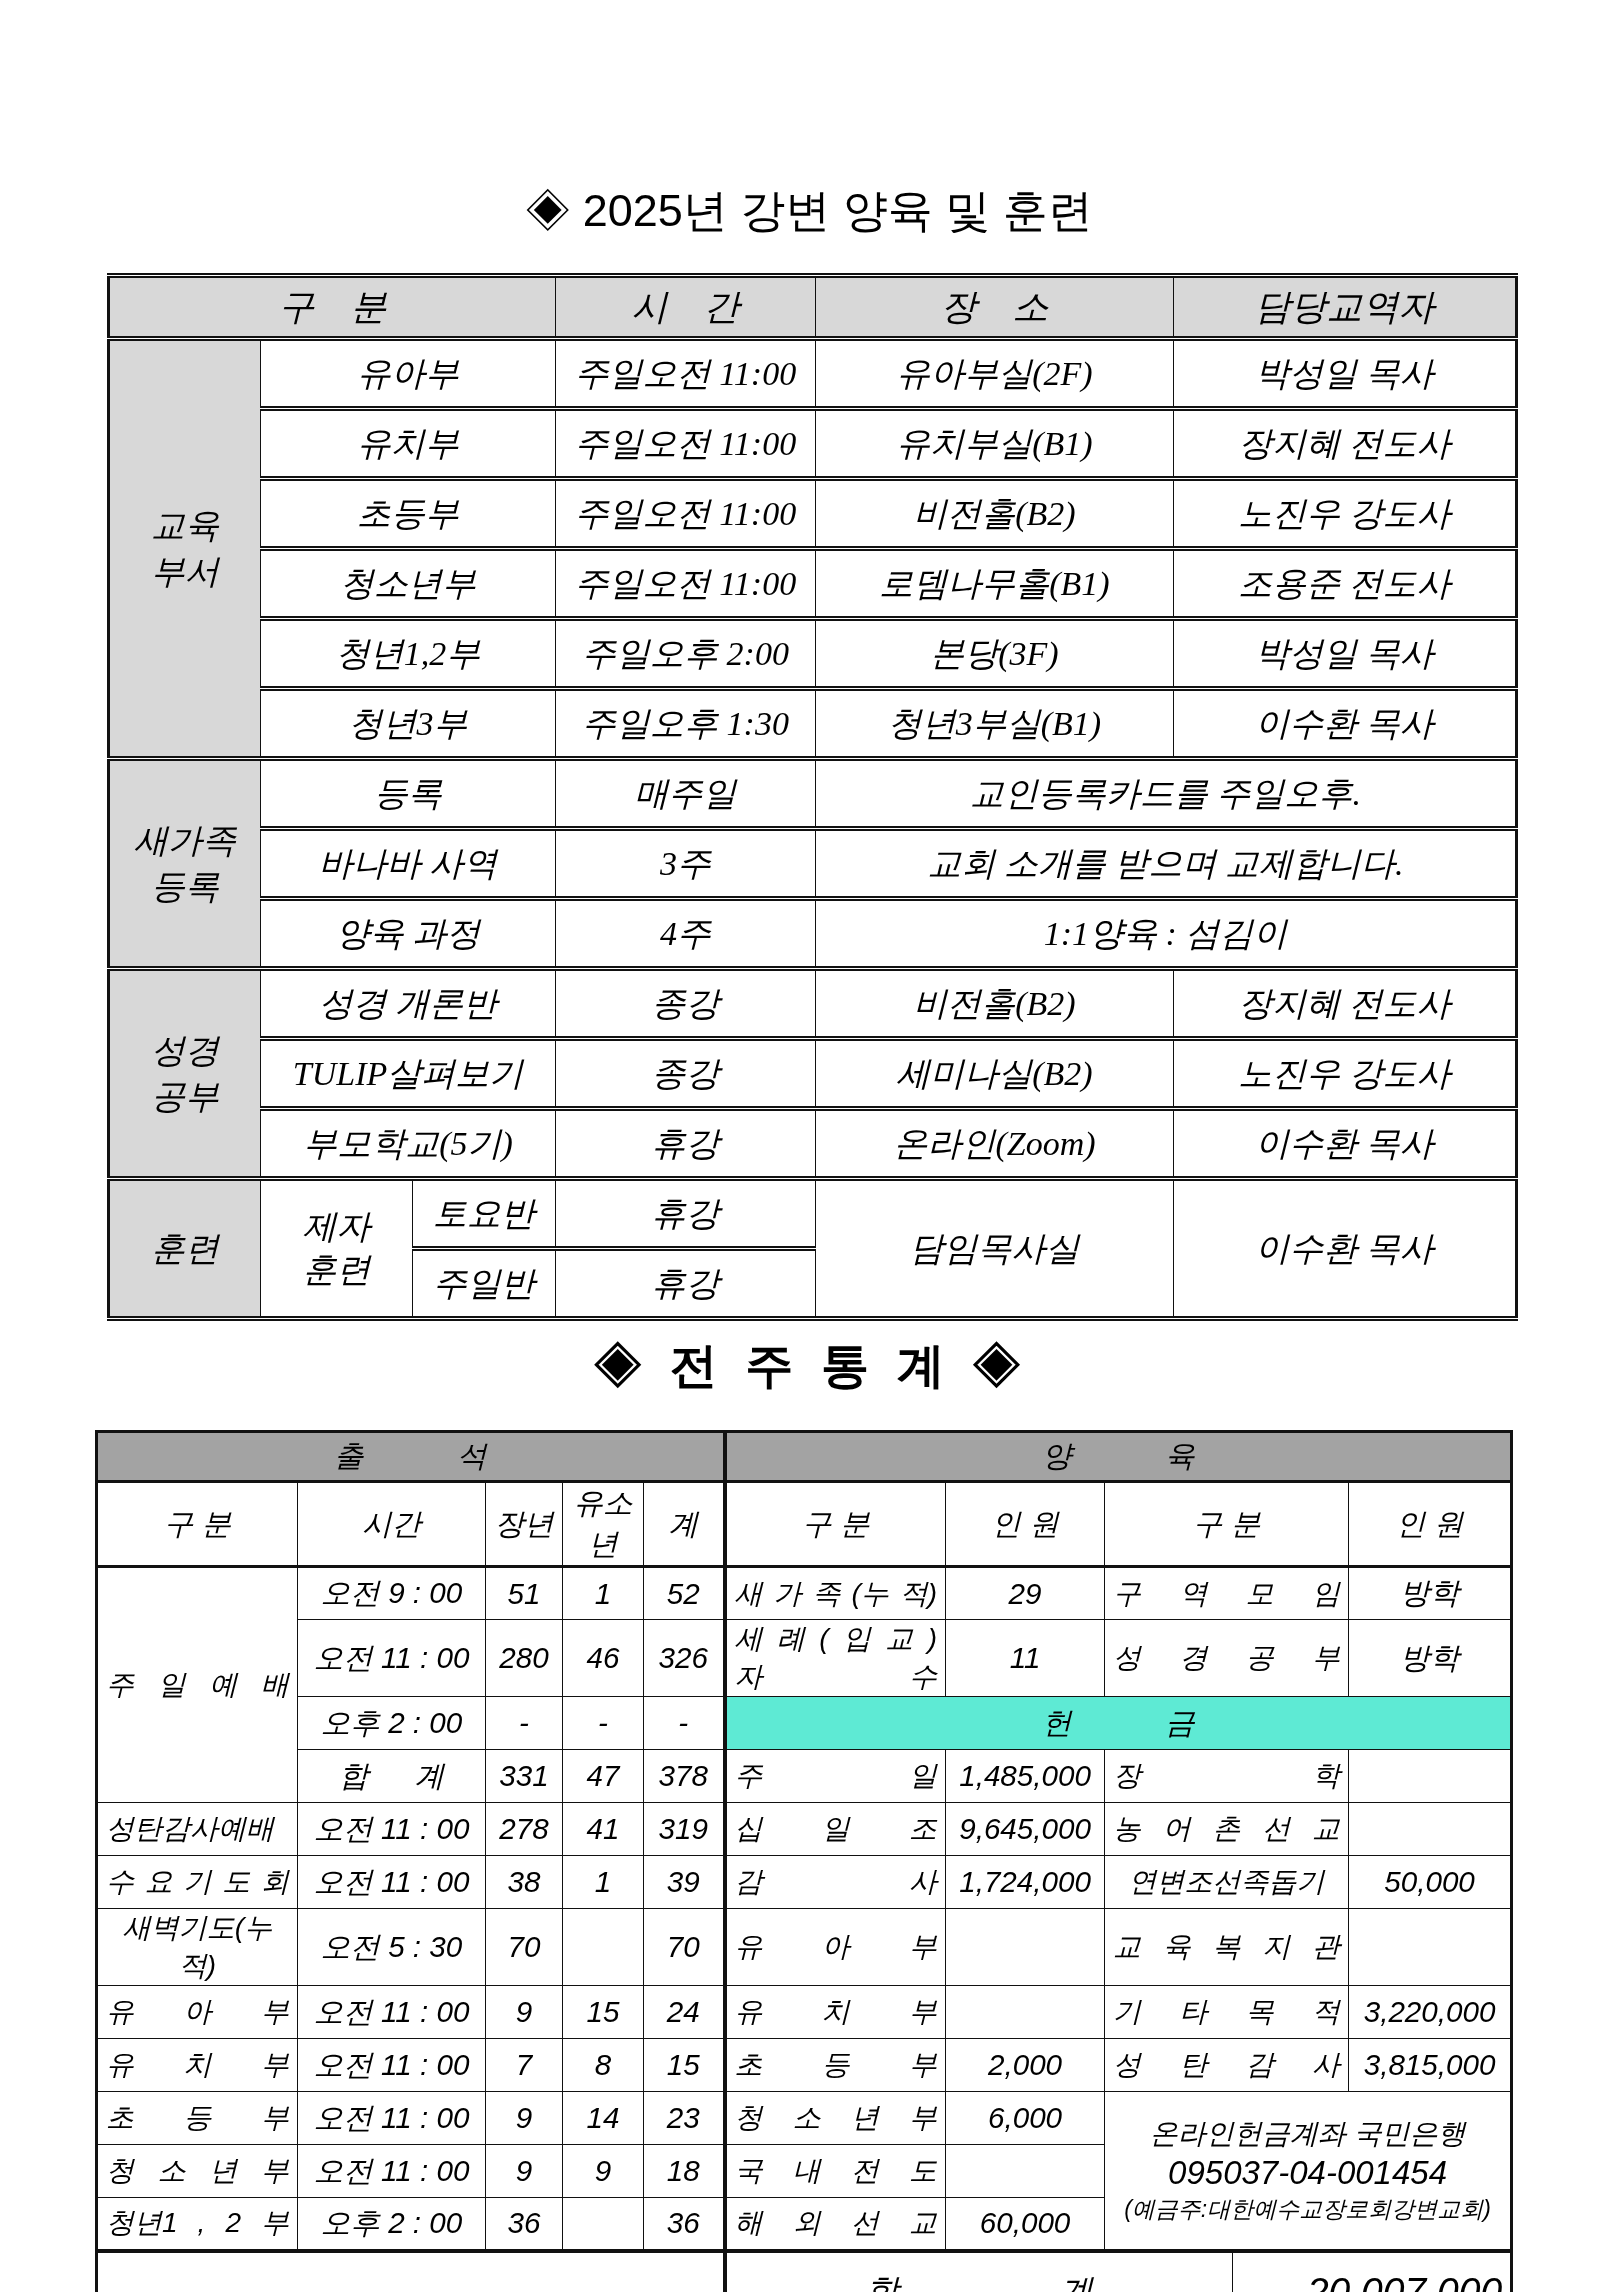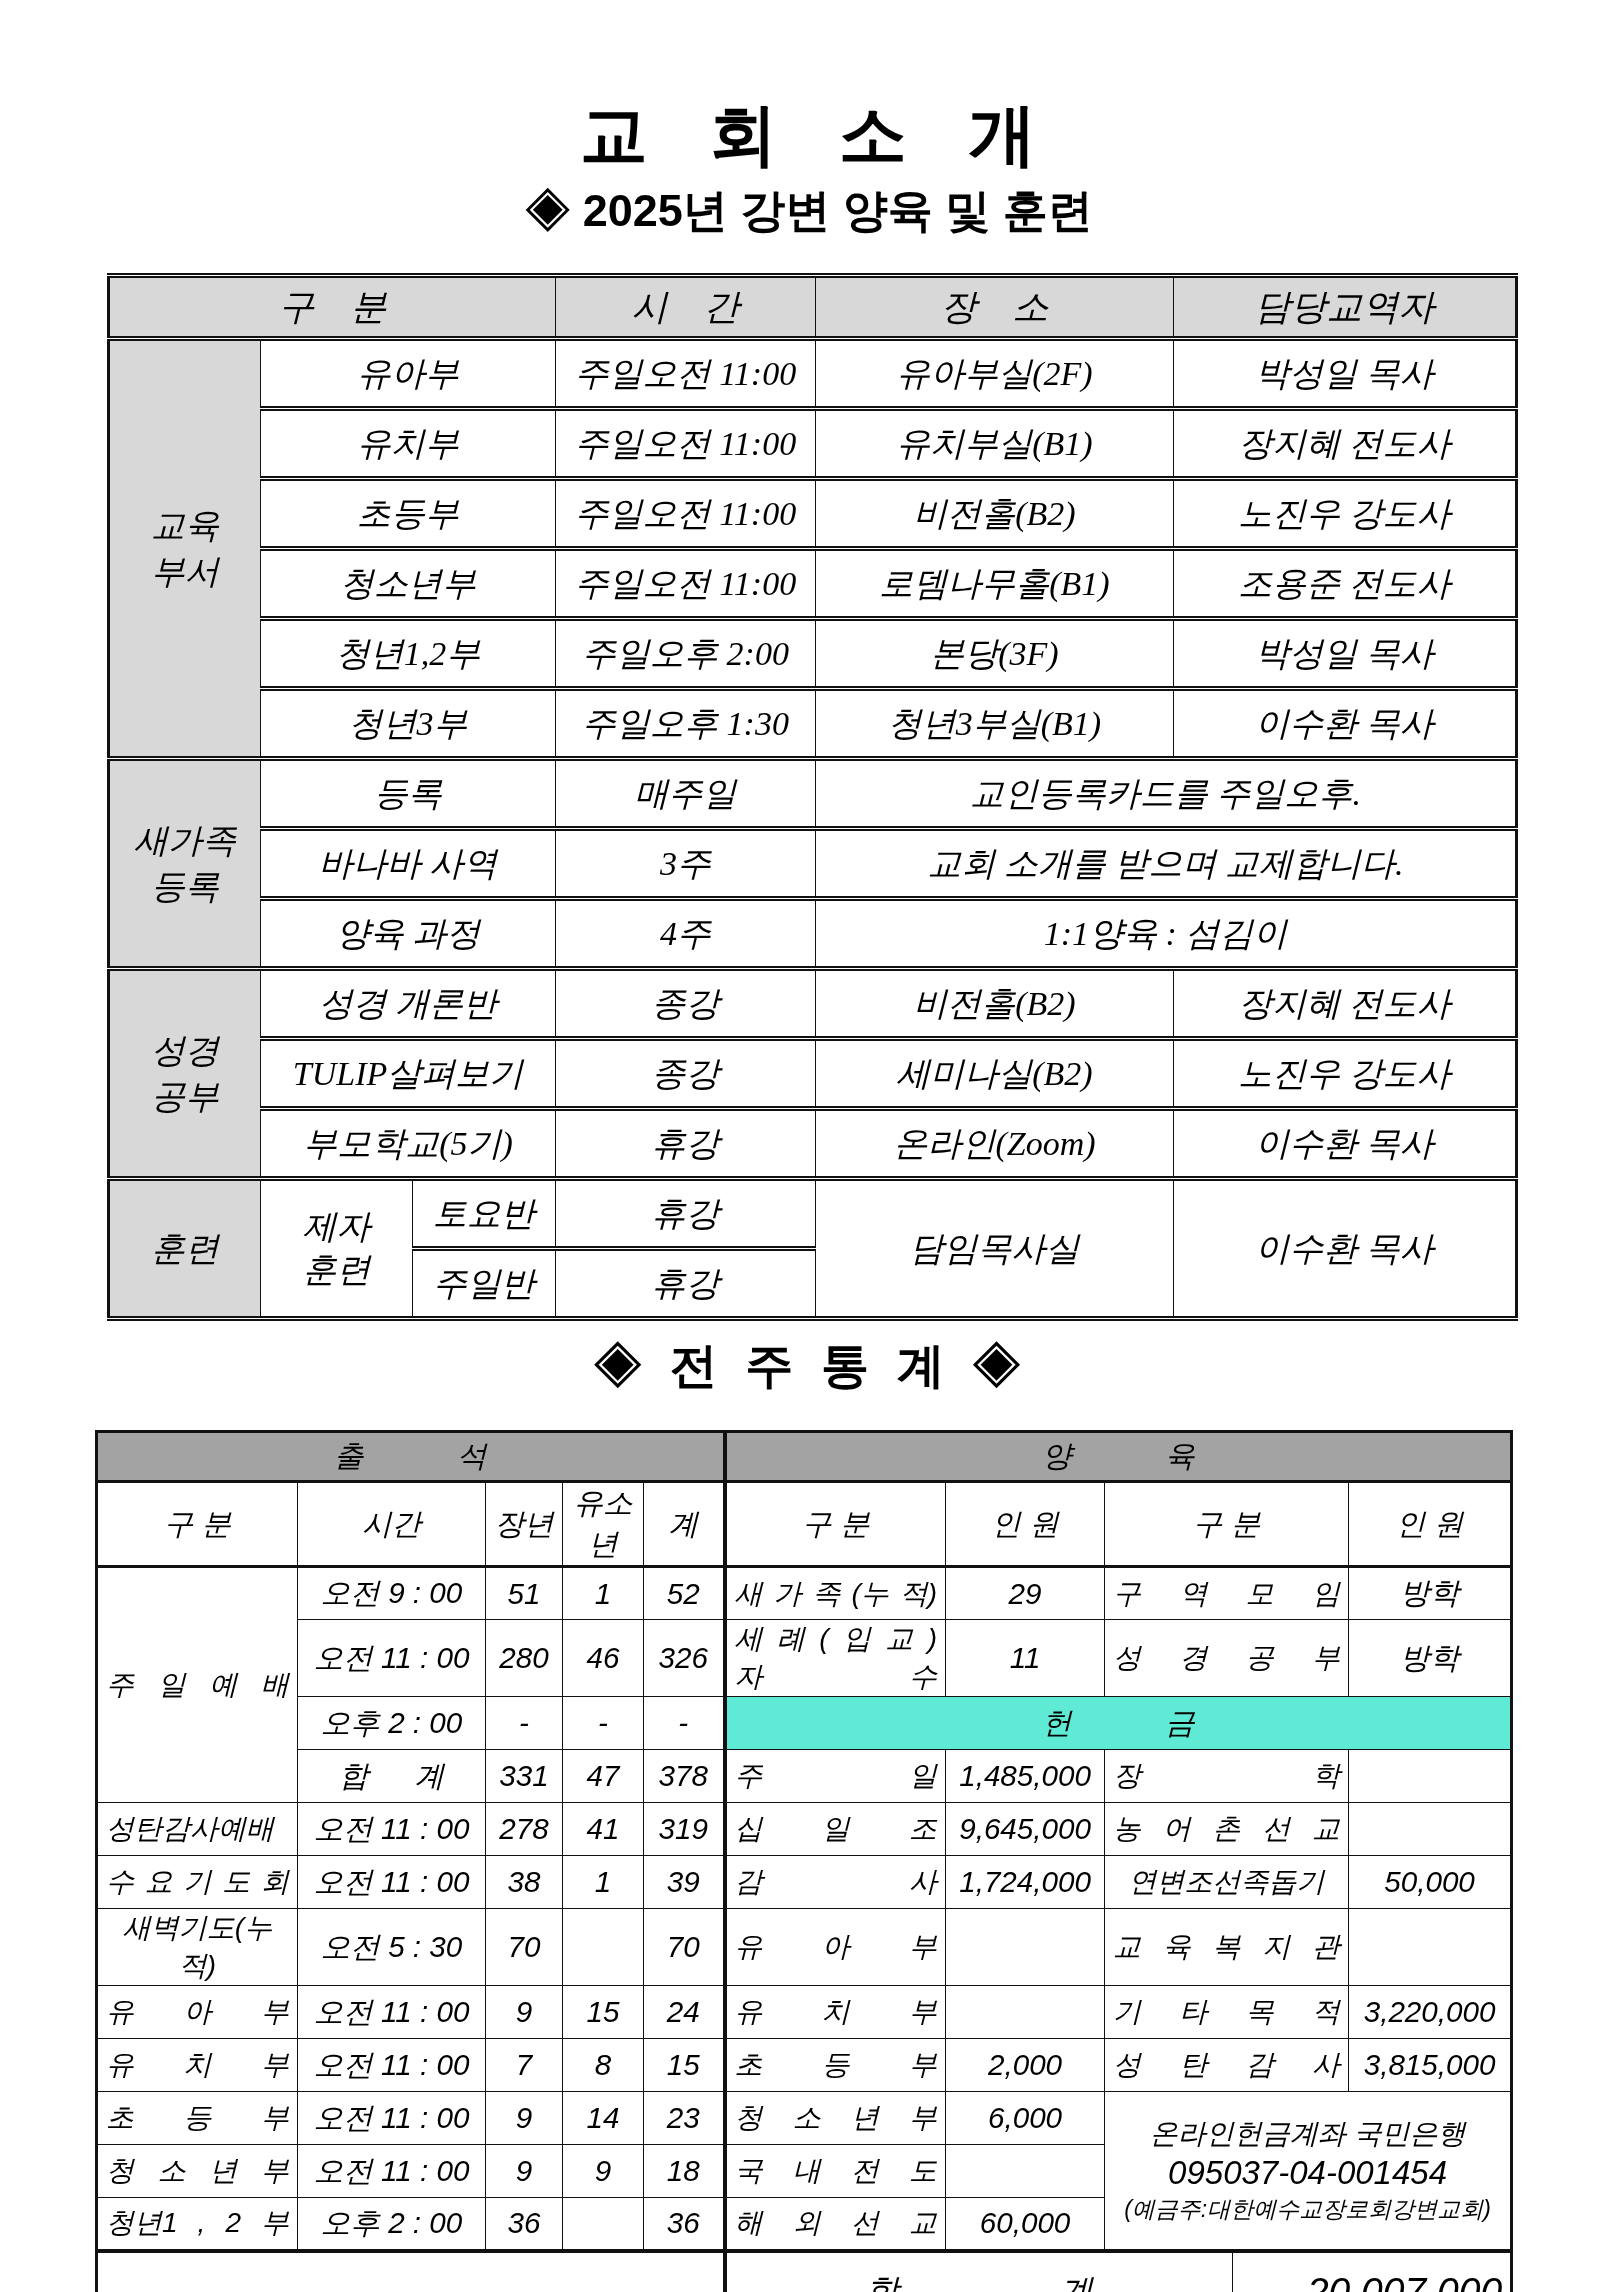--- a/index.html
+++ b/index.html
@@ -7,21 +7,21 @@
     position:relative;width:1618px;height:2293px;background:#ffffff;
     font-family:"Liberation Serif",serif;color:#000;margin:0 auto;overflow:hidden;
   }
   .title{
     position:absolute;top:100px;left:0;width:100%;text-align:center;
     font-family:"Liberation Sans",sans-serif;font-weight:bold;
     font-size:68px;word-spacing:39px;letter-spacing:1.8px;line-height:1.0;
   }
   .subtitle{
     position:absolute;top:188px;left:0;width:100%;text-align:center;
-    font-family:"Liberation Sans",sans-serif;font-weight:bold;
+    font-family:"Liberation Sans",sans-serif;font-weight:normal;
     font-size:45px;line-height:1.0;
   }
   .title2{
     position:absolute;top:1342px;left:0;width:100%;text-align:center;
     font-family:"Liberation Sans",sans-serif;font-weight:bold;
     font-size:48px;word-spacing:7.2px;letter-spacing:3.6px;line-height:1.0;
   }
 
   
   table{border-collapse:collapse;table-layout:fixed;font-style:italic;}
@@ -70,21 +70,20 @@
   .t2 .bank .l3{font-size:23px;}
   .t2 tr.bot td{border-top:4.5px solid #111;}
   .t2 .total-label{text-align:center;word-spacing:152px;font-size:33px;}
   .t2 .total-amt{text-align:right;font-size:39px;}
 </style>
 </head>
 <body>
 
 <div class="page">
 
-  <div class="title">교 회 소 개</div>
   <div class="subtitle">◈ 2025년 강변 양육 및 훈련</div>
 
   <table class="t1">
     <colgroup>
       <col style="width:152px">
         <col style="width:152px">
         <col style="width:143px">
       <col style="width:260px">
         <col style="width:358px">
         <col style="width:343px">

